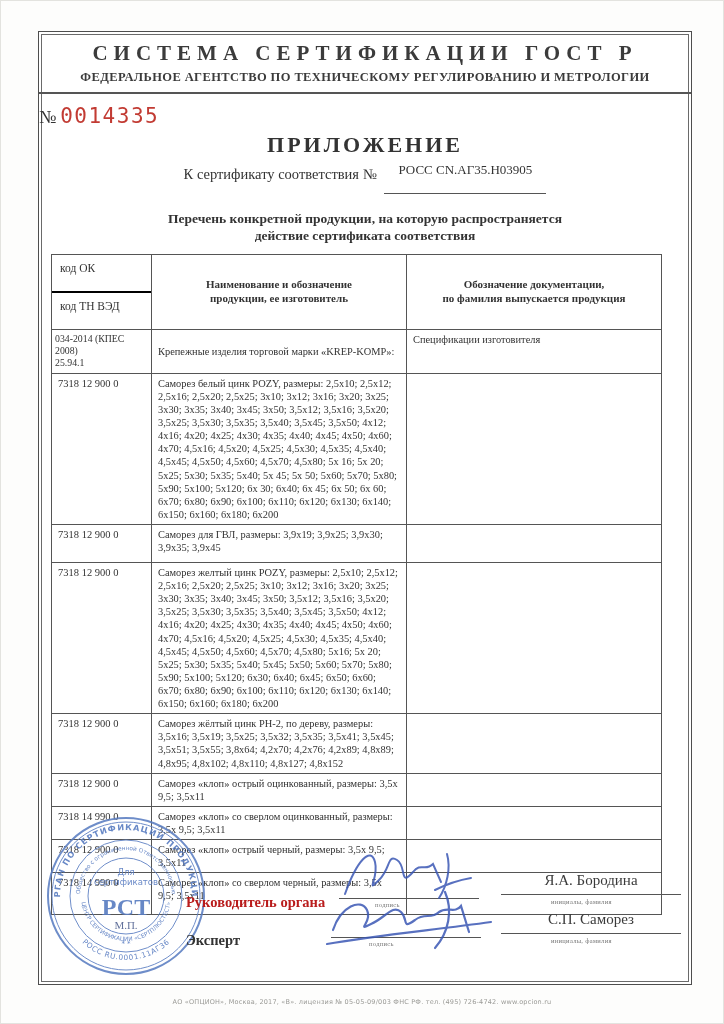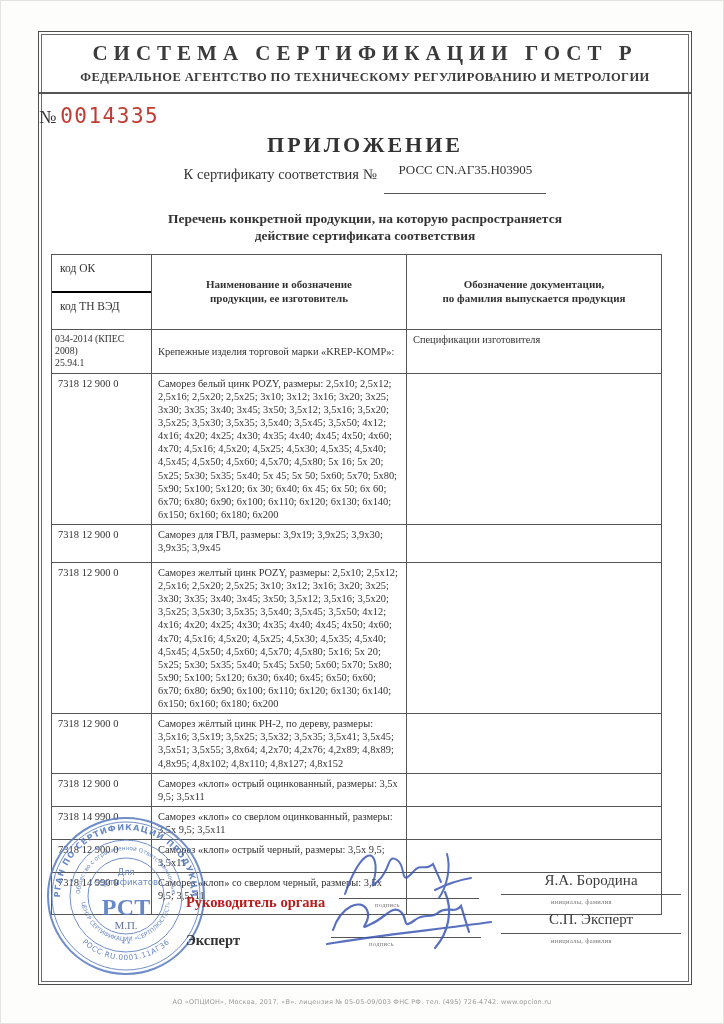--- a/index.html
+++ b/index.html
@@ -197,21 +197,21 @@
       <div class="sig-line sig-line-2"></div>
       <div class="sig-line name-line-1"></div>
       <div class="sig-line name-line-2"></div>
 
       <div class="caption cap-1">подпись</div>
       <div class="caption cap-2">подпись</div>
       <div class="caption cap-3">инициалы, фамилия</div>
       <div class="caption cap-4">инициалы, фамилия</div>
 
       <div class="name-1">Я.А. Бородина</div>
-      <div class="name-2">С.П. Эксперт</div>
+      <div class="name-2">С.П. Саморез</div>
 
       <svg class="autograph auto-1" width="150" height="64" viewBox="0 0 150 64">
         <g fill="none" stroke="#3b58b5" stroke-width="2" stroke-linecap="round" opacity="0.85">
           <path d="M10,54 C22,20 36,6 40,22 C44,38 30,54 44,40 C56,28 52,14 62,20 C72,26 64,48 78,32 C86,22 90,32 98,24 L106,42"></path>
           <path d="M112,14 C116,28 112,46 104,58"></path>
           <path d="M100,50 C112,44 124,40 136,38"></path>
         </g>
       </svg>
       <svg class="autograph auto-2" width="170" height="70" viewBox="0 0 170 70">
         <g fill="none" stroke="#3b58b5" stroke-width="2.2" stroke-linecap="round" opacity="0.85">

